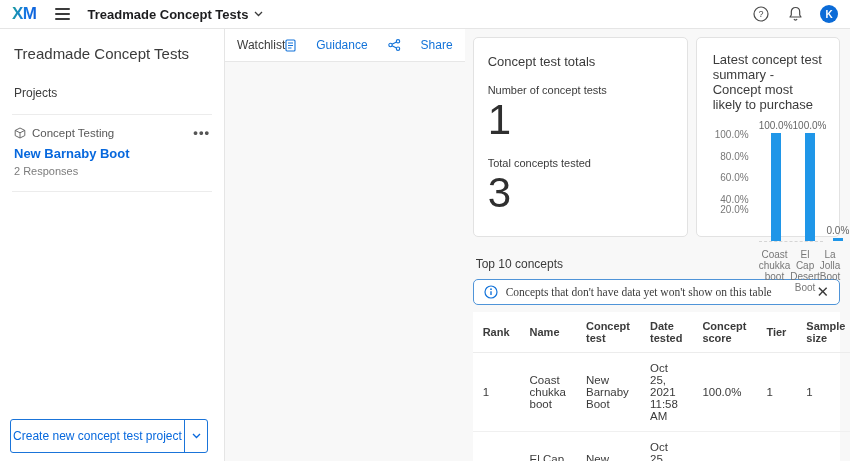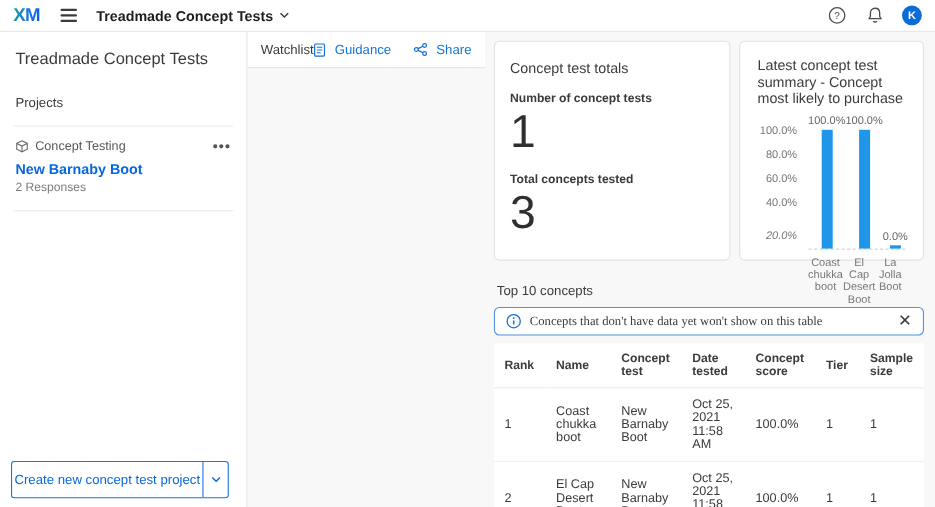--- a/index.html
+++ b/index.html
@@ -31,28 +31,28 @@
   .project-name { color:#0768dd; font-size:13px; font-weight:700; margin-top:7px; cursor:pointer; }
   .project-responses { font-size:11px; color:#7c7c7c; margin-top:4px; }
   .create-btn { position:absolute; bottom:8px; left:10px; width:198px; height:34px; display:flex; border:1px solid #1a74d9; border-radius:3px; background:#fff; overflow:hidden; }
   .create-btn-main { flex:1; font-size:12px; color:#0768dd; display:flex; align-items:center; justify-content:center; cursor:pointer; }
   .create-btn-caret { width:23px; border-left:1px solid #1a74d9; display:flex; align-items:center; justify-content:center; cursor:pointer; color:#0768dd; }
   
   .main { flex:1; display:flex; background:#f8f8f8; min-width:0; }
   .main-header { height:33px; background:#fff; border-bottom:1px solid #e7e7e7; display:flex; align-items:center; padding:0 12px; flex-shrink:0; }
   .main-title { font-size:12px; color:#3b3b3b; }
   .header-links { margin-left:auto; display:flex; gap:20px; }
-  .header-link { display:flex; align-items:center; gap:8px; font-size:12px; color:#1373d9; cursor:pointer; }
+  .header-link { display:flex; align-items:center; gap:20px; font-size:12px; color:#1373d9; cursor:pointer; }
   .content { flex:1; padding:8px 10px 0 8px; overflow:hidden; }
   .cards-row { display:flex; gap:8px; }
   .card { background:#fff; border:1px solid #e2e2e2; border-radius:5px; }
   .totals-card { width:215px; height:200px; padding:16px 14px; flex-shrink:0; }
   .card-title { font-size:13px; color:#3b3b3b; }
   .metric { margin-top:15px; }
-  .metric-label { font-size:11px; font-weight:700; color:#3b3b3b; }
+  .metric-label { font-size:11px; font-weight:400; color:#3b3b3b; }
   .metric-value { font-size:42px; color:#2f2f2f; line-height:1.05; margin-top:2px; }
   .summary-card { flex:1; height:200px; padding:14px 16px; min-width:0; }
   
   .chart-wrap { display:flex; margin-top:18px; }
   .y-axis { width:46px; position:relative; height:112px; flex-shrink:0; }
   .ytick { position:absolute; right:10px; font-size:10px; color:#777; }
   .plot-col { flex:1; min-width:0; }
   .chart-plot { display:flex; height:112px; border-bottom:1px dashed #d5d5d5; align-items:flex-end; }
   .chart-col { flex:1; display:flex; flex-direction:column; align-items:center; justify-content:flex-end; }
   .bar-value { font-size:10px; color:#666; margin-bottom:2px; }
@@ -184,21 +184,21 @@
         </div>
 
         <div class="card summary-card">
           <div class="card-title">Latest concept test summary - Concept most likely to purchase</div>
           <div class="chart-wrap">
             <div class="y-axis">
                 <div class="ytick" style="bottom: 101.692px;">100.0%</div>
                 <div class="ytick" style="bottom: 80.1538px;">80.0%</div>
                 <div class="ytick" style="bottom: 58.6154px;">60.0%</div>
                 <div class="ytick" style="bottom: 37.0769px;">40.0%</div>
-                <div class="ytick" style="bottom: 7px; font-style: italic;">20.0%</div>
+                <div class="ytick" style="bottom: 27px;">20.0%</div>
               </div>
             <div class="plot-col">
               <div class="chart-plot">
                   <div class="chart-col">
                     <div class="bar-value">100.0%</div>
                     <div class="bar" style="height: 107.692px; background: rgb(31, 150, 232);"></div>
                   </div>
                   <div class="chart-col">
                     <div class="bar-value">100.0%</div>
                     <div class="bar" style="height: 107.692px; background: rgb(31, 150, 232);"></div>

